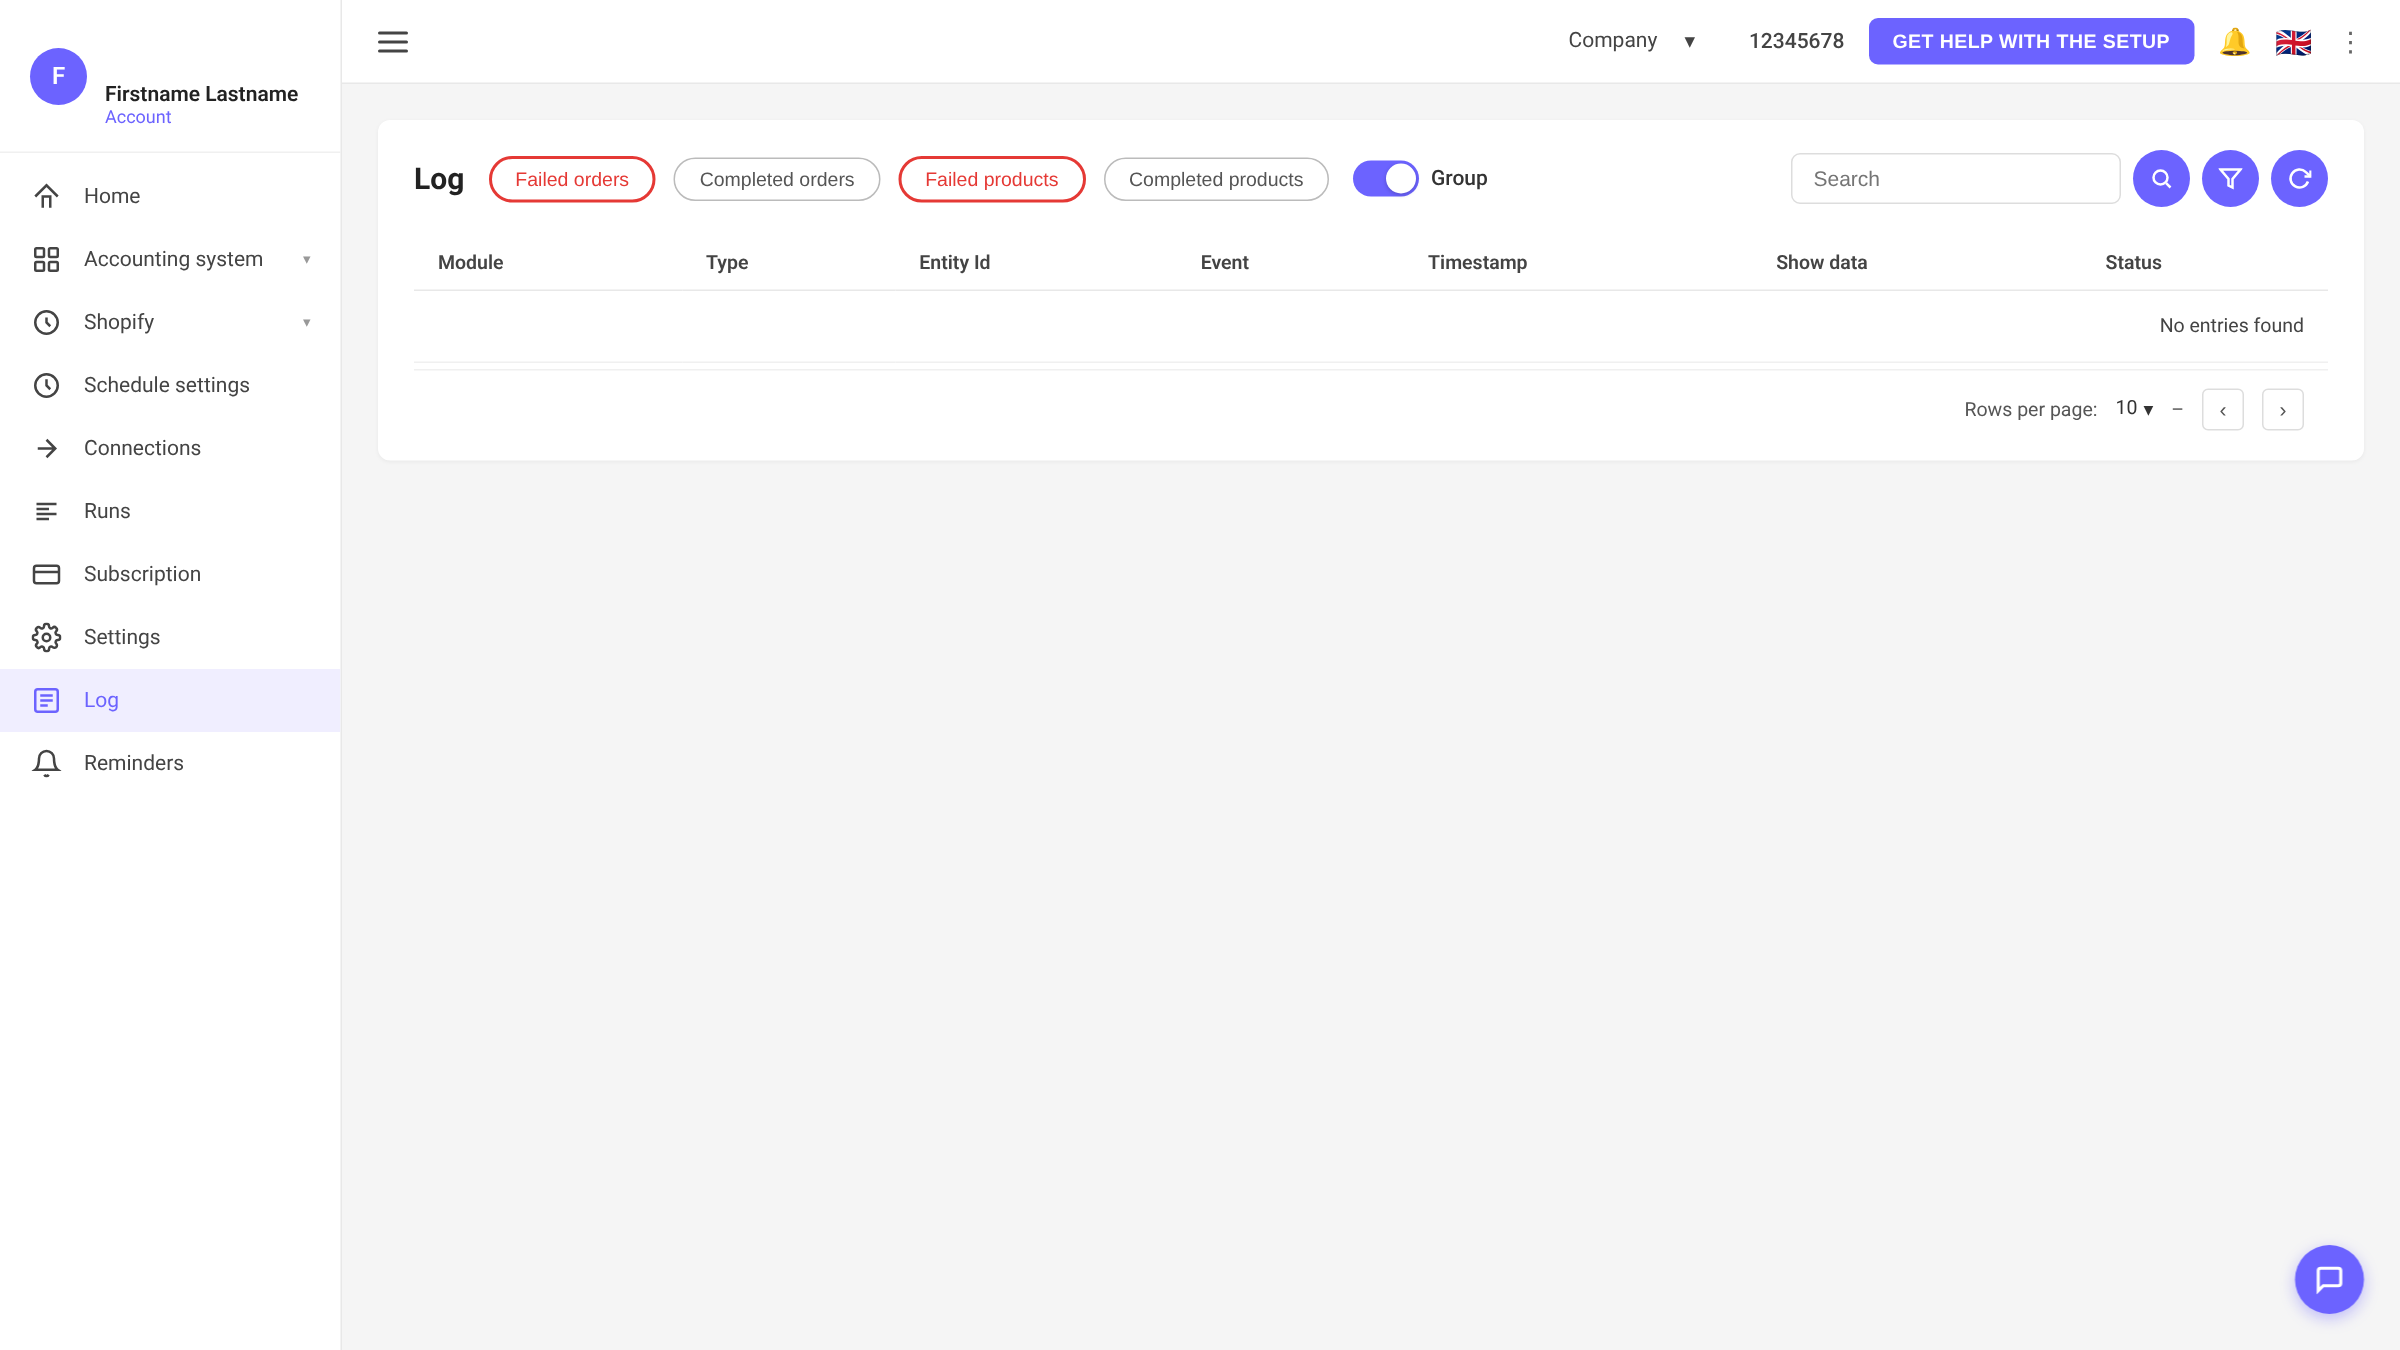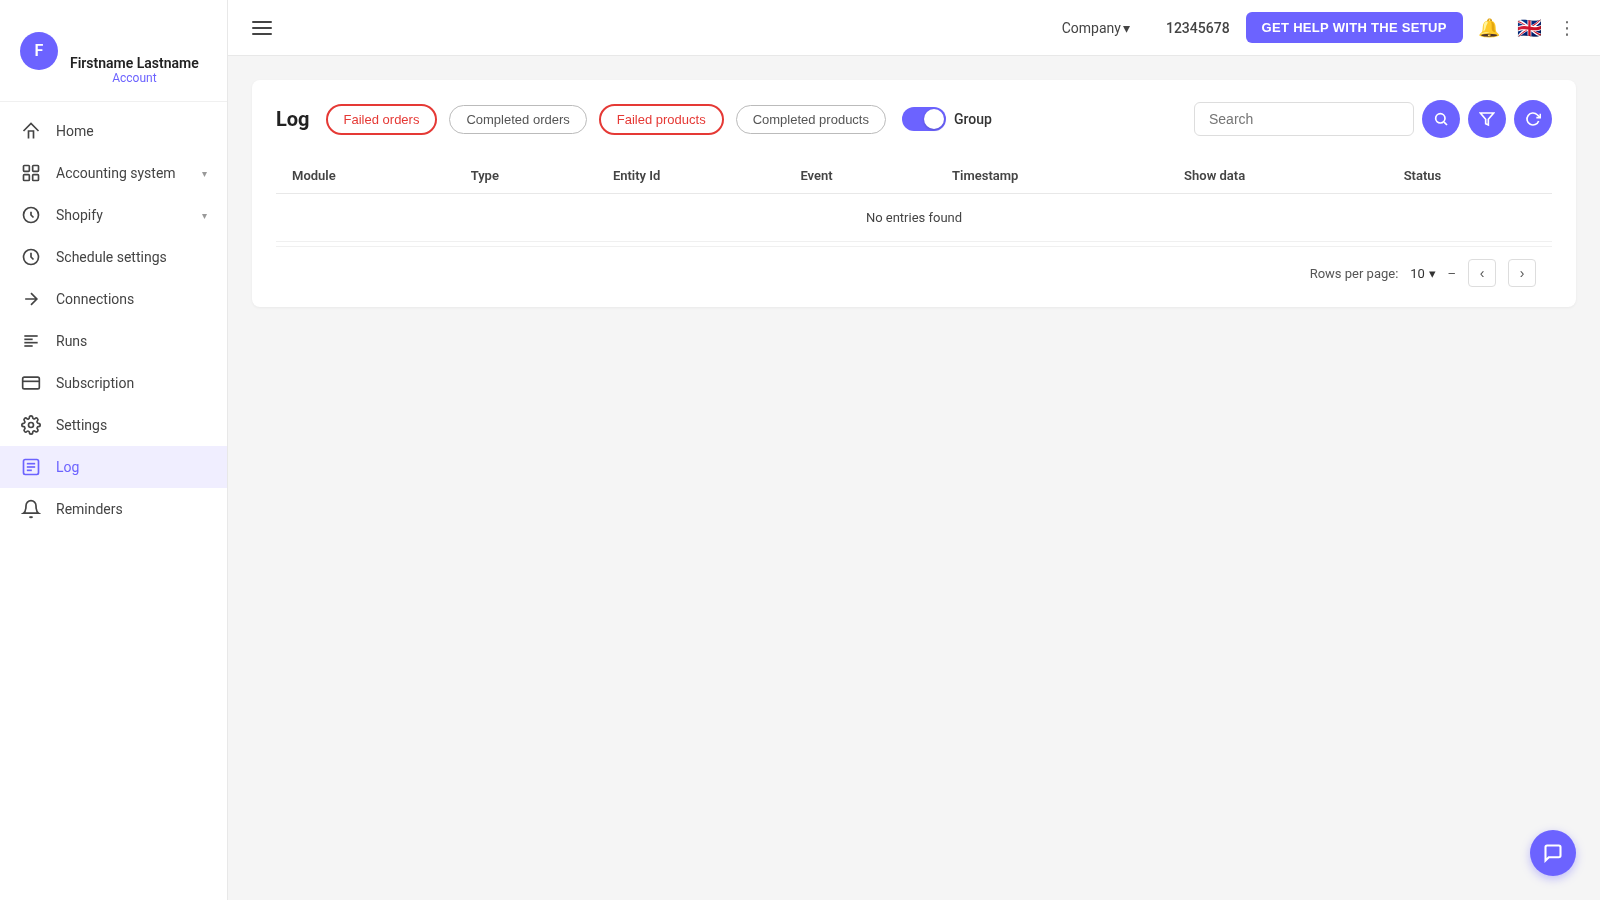--- a/index.html
+++ b/index.html
@@ -29,21 +29,21 @@
       background: #6c63ff;
       color: #fff;
       display: flex;
       align-items: center;
       justify-content: center;
       font-weight: 600;
       font-size: 16px;
     }
     .user-info { display: flex; flex-direction: column; margin-top: 39px; }
     .user-name { font-weight: 600; font-size: 14px; color: #222; }
-    .user-account { font-size: 12px; color: #6c63ff; text-align: center; }
+    .user-account { font-size: 12px; color: #6c63ff; }
 
     .sidebar-nav { flex: 1; padding: 8px 0; overflow-y: auto; }
     .nav-item {
       display: flex;
       align-items: center;
       padding: 10px 20px;
       gap: 14px;
       cursor: pointer;
       color: #444;
       font-size: 14px;
@@ -78,21 +78,21 @@
       border-bottom: 1px solid #e8e8e8;
       gap: 16px;
     }
     .topbar-left { display: flex; align-items: center; gap: 12px; }
     .topbar-right { display: flex; align-items: center; gap: 16px; }
     .hamburger { cursor: pointer; display: flex; flex-direction: column; gap: 4px; }
     .hamburger span { display: block; width: 20px; height: 2px; background: #444; border-radius: 2px; }
     .company-selector {
       display: flex;
       align-items: flex-start;
-      gap: 2px;
+      gap: 18px;
       font-size: 14px;
       color: #444;
       cursor: pointer;
     }
     .company-id { font-size: 14px; color: #444; font-weight: 500; margin-left: 20px; }
     .btn-get-help {
       background: #6c63ff;
       color: #fff;
       border: none;
       border-radius: 6px;
@@ -235,21 +235,21 @@
       padding: 10px 16px;
       border-bottom: 1.5px solid #e8e8e8;
     }
     .log-table td {
       padding: 16px;
       font-size: 13px;
       color: #444;
       border-bottom: 1px solid #f0f0f0;
     }
     .no-entries {
-      text-align: center;
+      text-align: right;
       color: #999;
       font-size: 14px;
       padding: 32px;
     }
 
     
     .pagination-row {
       display: flex;
       align-items: center;
       justify-content: flex-end;

